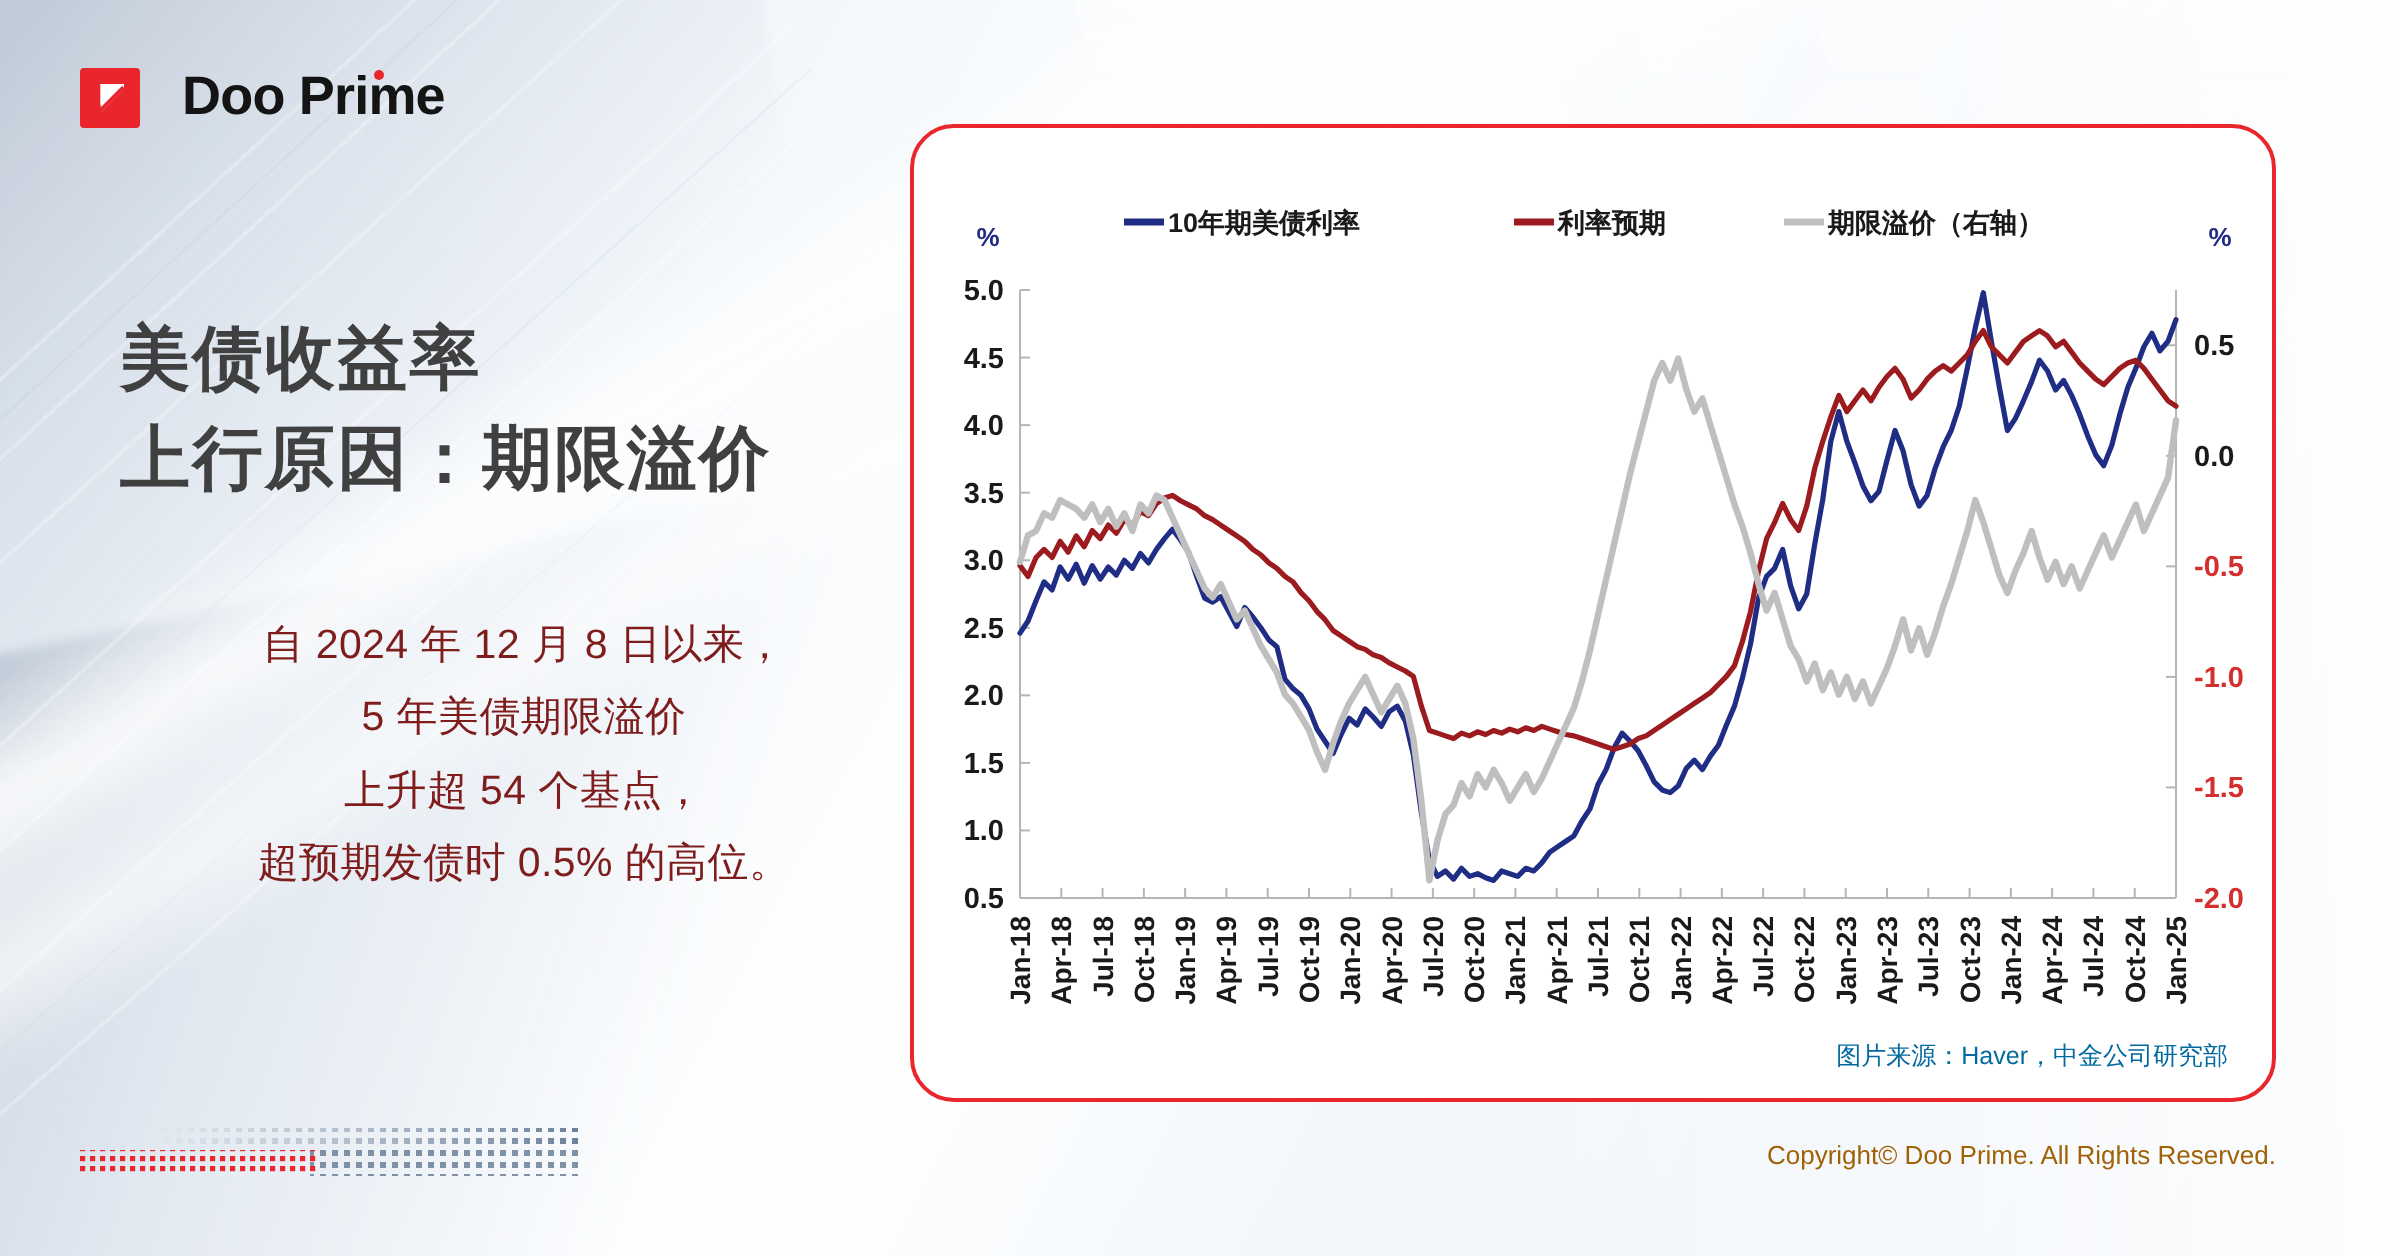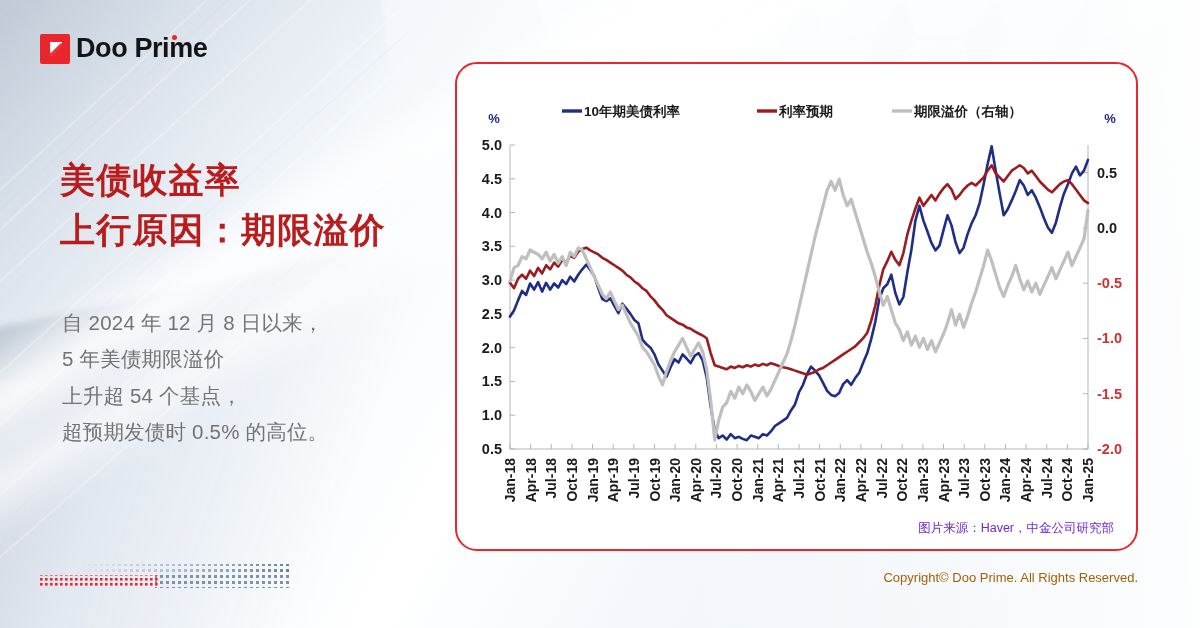--- a/index.html
+++ b/index.html
@@ -50,60 +50,60 @@
   .bg-fade-right {
     position:absolute; right:0; top:0; width:520px; height:628px;
     background:linear-gradient(to left, rgba(255,255,255,.92), rgba(255,255,255,0));
   }
 
   
   .halftone { position:absolute; left:40px; top:563px; width:250px; height:26px; }
   .halftone svg { display:block; }
 
   
-  #logo { position:absolute; left:40px; top:33px; display:flex; align-items:center; gap:6px; }
+  #logo { position:absolute; left:40px; top:33px; display:flex; align-items:center; gap:21px; }
   .logo-mark {
     width:30px; height:30px; background:#E8262C; border-radius:2px;
     position:relative; flex:0 0 auto;
   }
   .logo-mark svg { position:absolute; inset:0; }
   .logo-text {
     font-size:27px; font-weight:bold; color:#141414; letter-spacing:-.4px;
     position:relative; white-space:nowrap;
   }
   .logo-dot {
     position:absolute; width:5px; height:5px; border-radius:50%;
     background:#E8262C; left:96px; top:2px;
   }
 
   
   #headline {
     position:absolute; left:60px; top:155px; width:400px;
-    color:#b91c1c; font-weight:bold; font-size:35px; line-height:1.42;
+    color:#404040; font-weight:bold; font-size:35px; line-height:1.42;
     letter-spacing:1.2px;
   }
   #headline div { white-space:nowrap; }
 
   
   #bodycopy {
     position:absolute; left:62px; top:305px; width:400px;
-    color:#737373; font-size:20.5px; line-height:1.78; letter-spacing:.2px;
+    color:#7f1d1d; font-size:20.5px; line-height:1.78; letter-spacing:.2px;text-align:center;
   }
   #bodycopy div { white-space:nowrap; }
 
   
   #card {
     position:absolute; left:455px; top:62px; width:683px; height:489px;
     background:#ffffff; border:2px solid #E8262C; border-radius:22px;
   }
   #chart-area { position:absolute; left:0; top:0; width:683px; height:489px; }
   #chart-area svg { display:block; }
   .src-note {
     position:absolute; right:22px; bottom:12px;
-    font-size:12.5px; color:#6d28d9; white-space:nowrap;
+    font-size:12.5px; color:#0369a1; white-space:nowrap;
   }
   #copyright {
     position:absolute; right:62px; top:570px;
     font-size:13px; color:#a16207; white-space:nowrap;
   }
 </style>
 </head>
 <body>
 
 <div id="bg">

